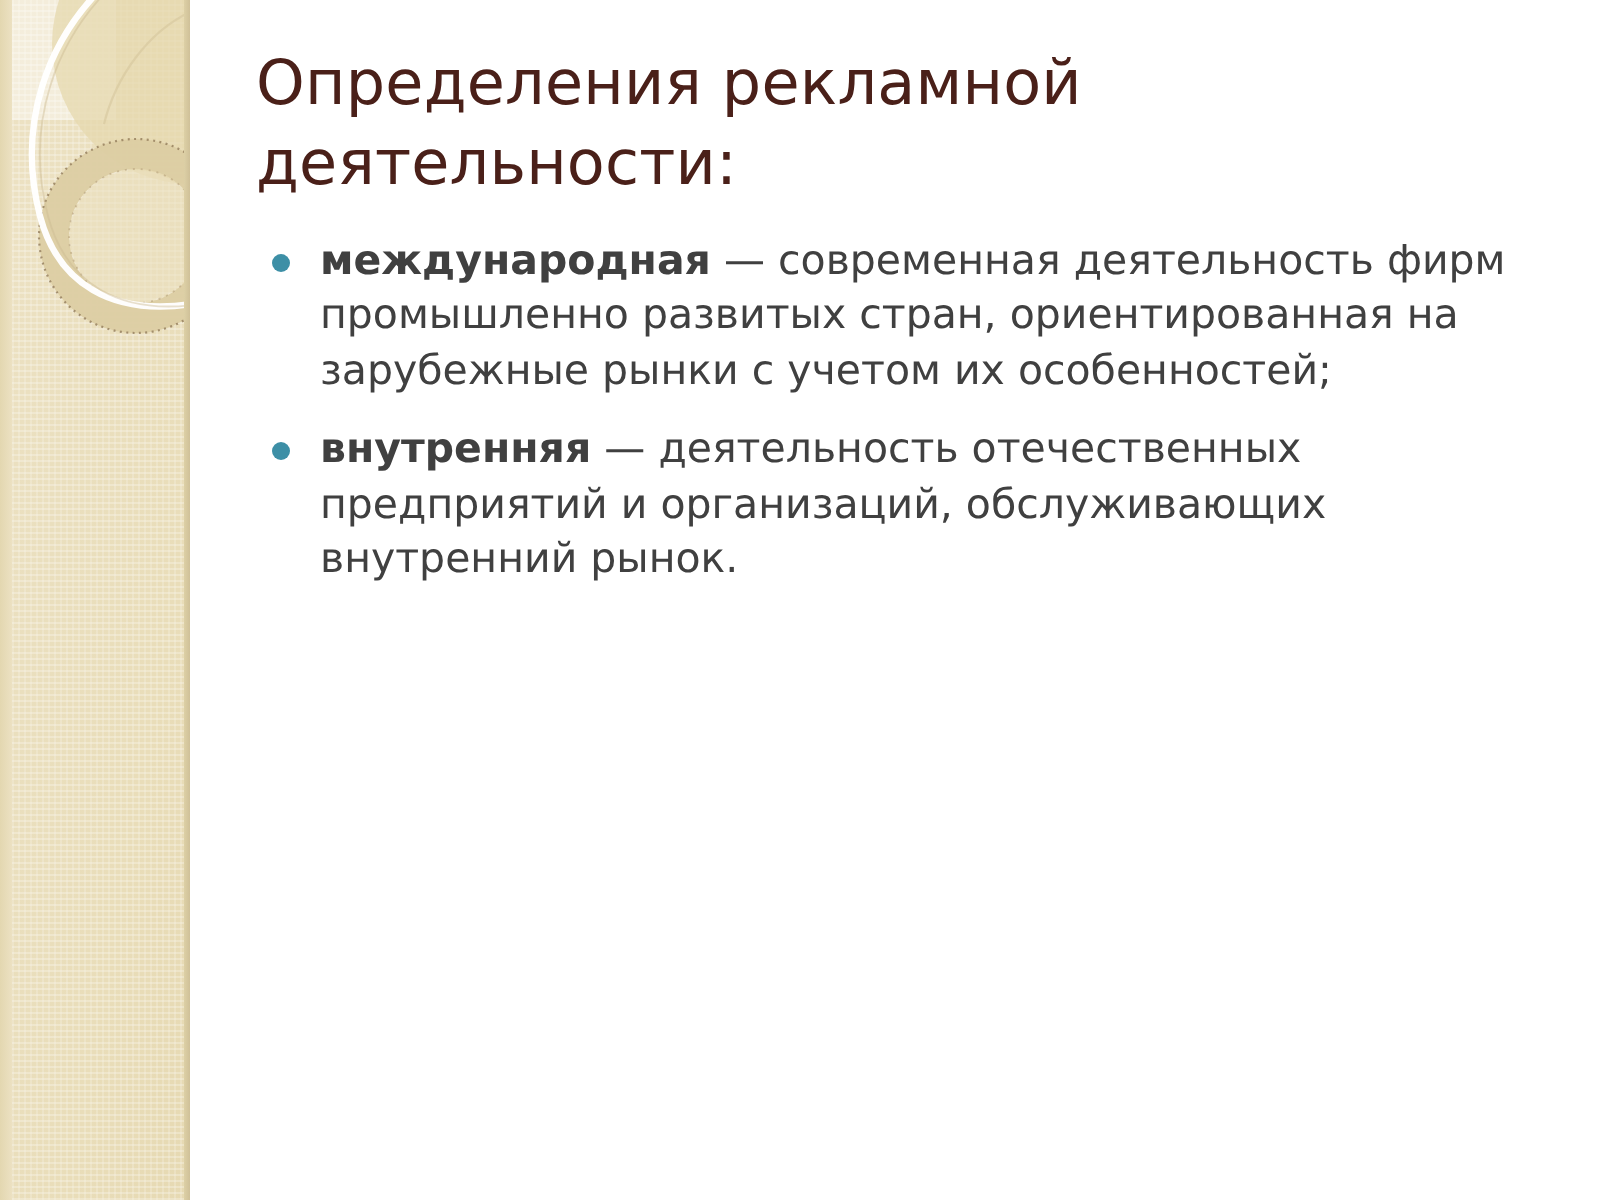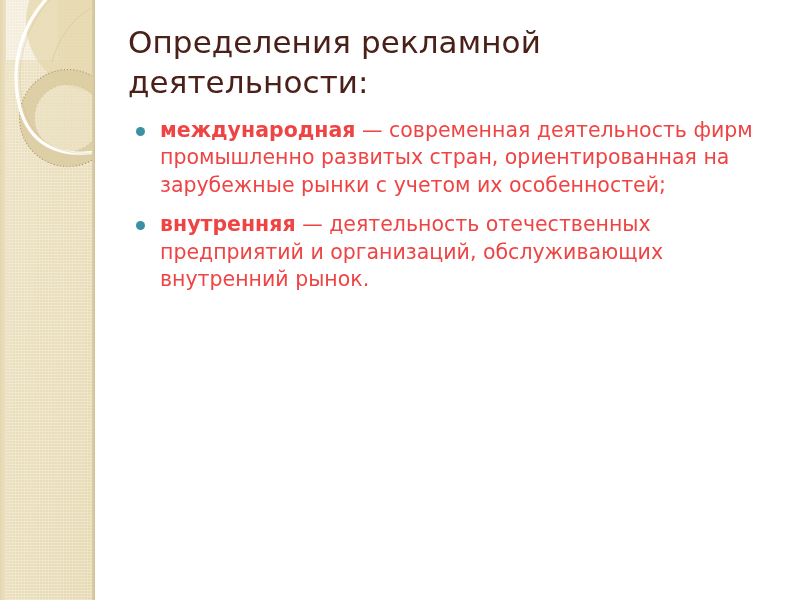--- a/index.html
+++ b/index.html
@@ -89,21 +89,21 @@
     margin: 0;
     padding: 0;
     margin-top: 14px;
   }
   .bullet-item {
     position: relative;
     padding-left: 32px;
     margin-bottom: 11px;
     font-size: 20.5px;
     line-height: 1.355;
-    color: #ef4444;
+    color: #404040;
     max-width: 630px;
   }
   .bullet-item:last-child { margin-bottom: 14px; }
 
   .bullet-dot {
     position: absolute;
     left: 8px;
     top: 10px;
     width: 9px;
     height: 9px;

